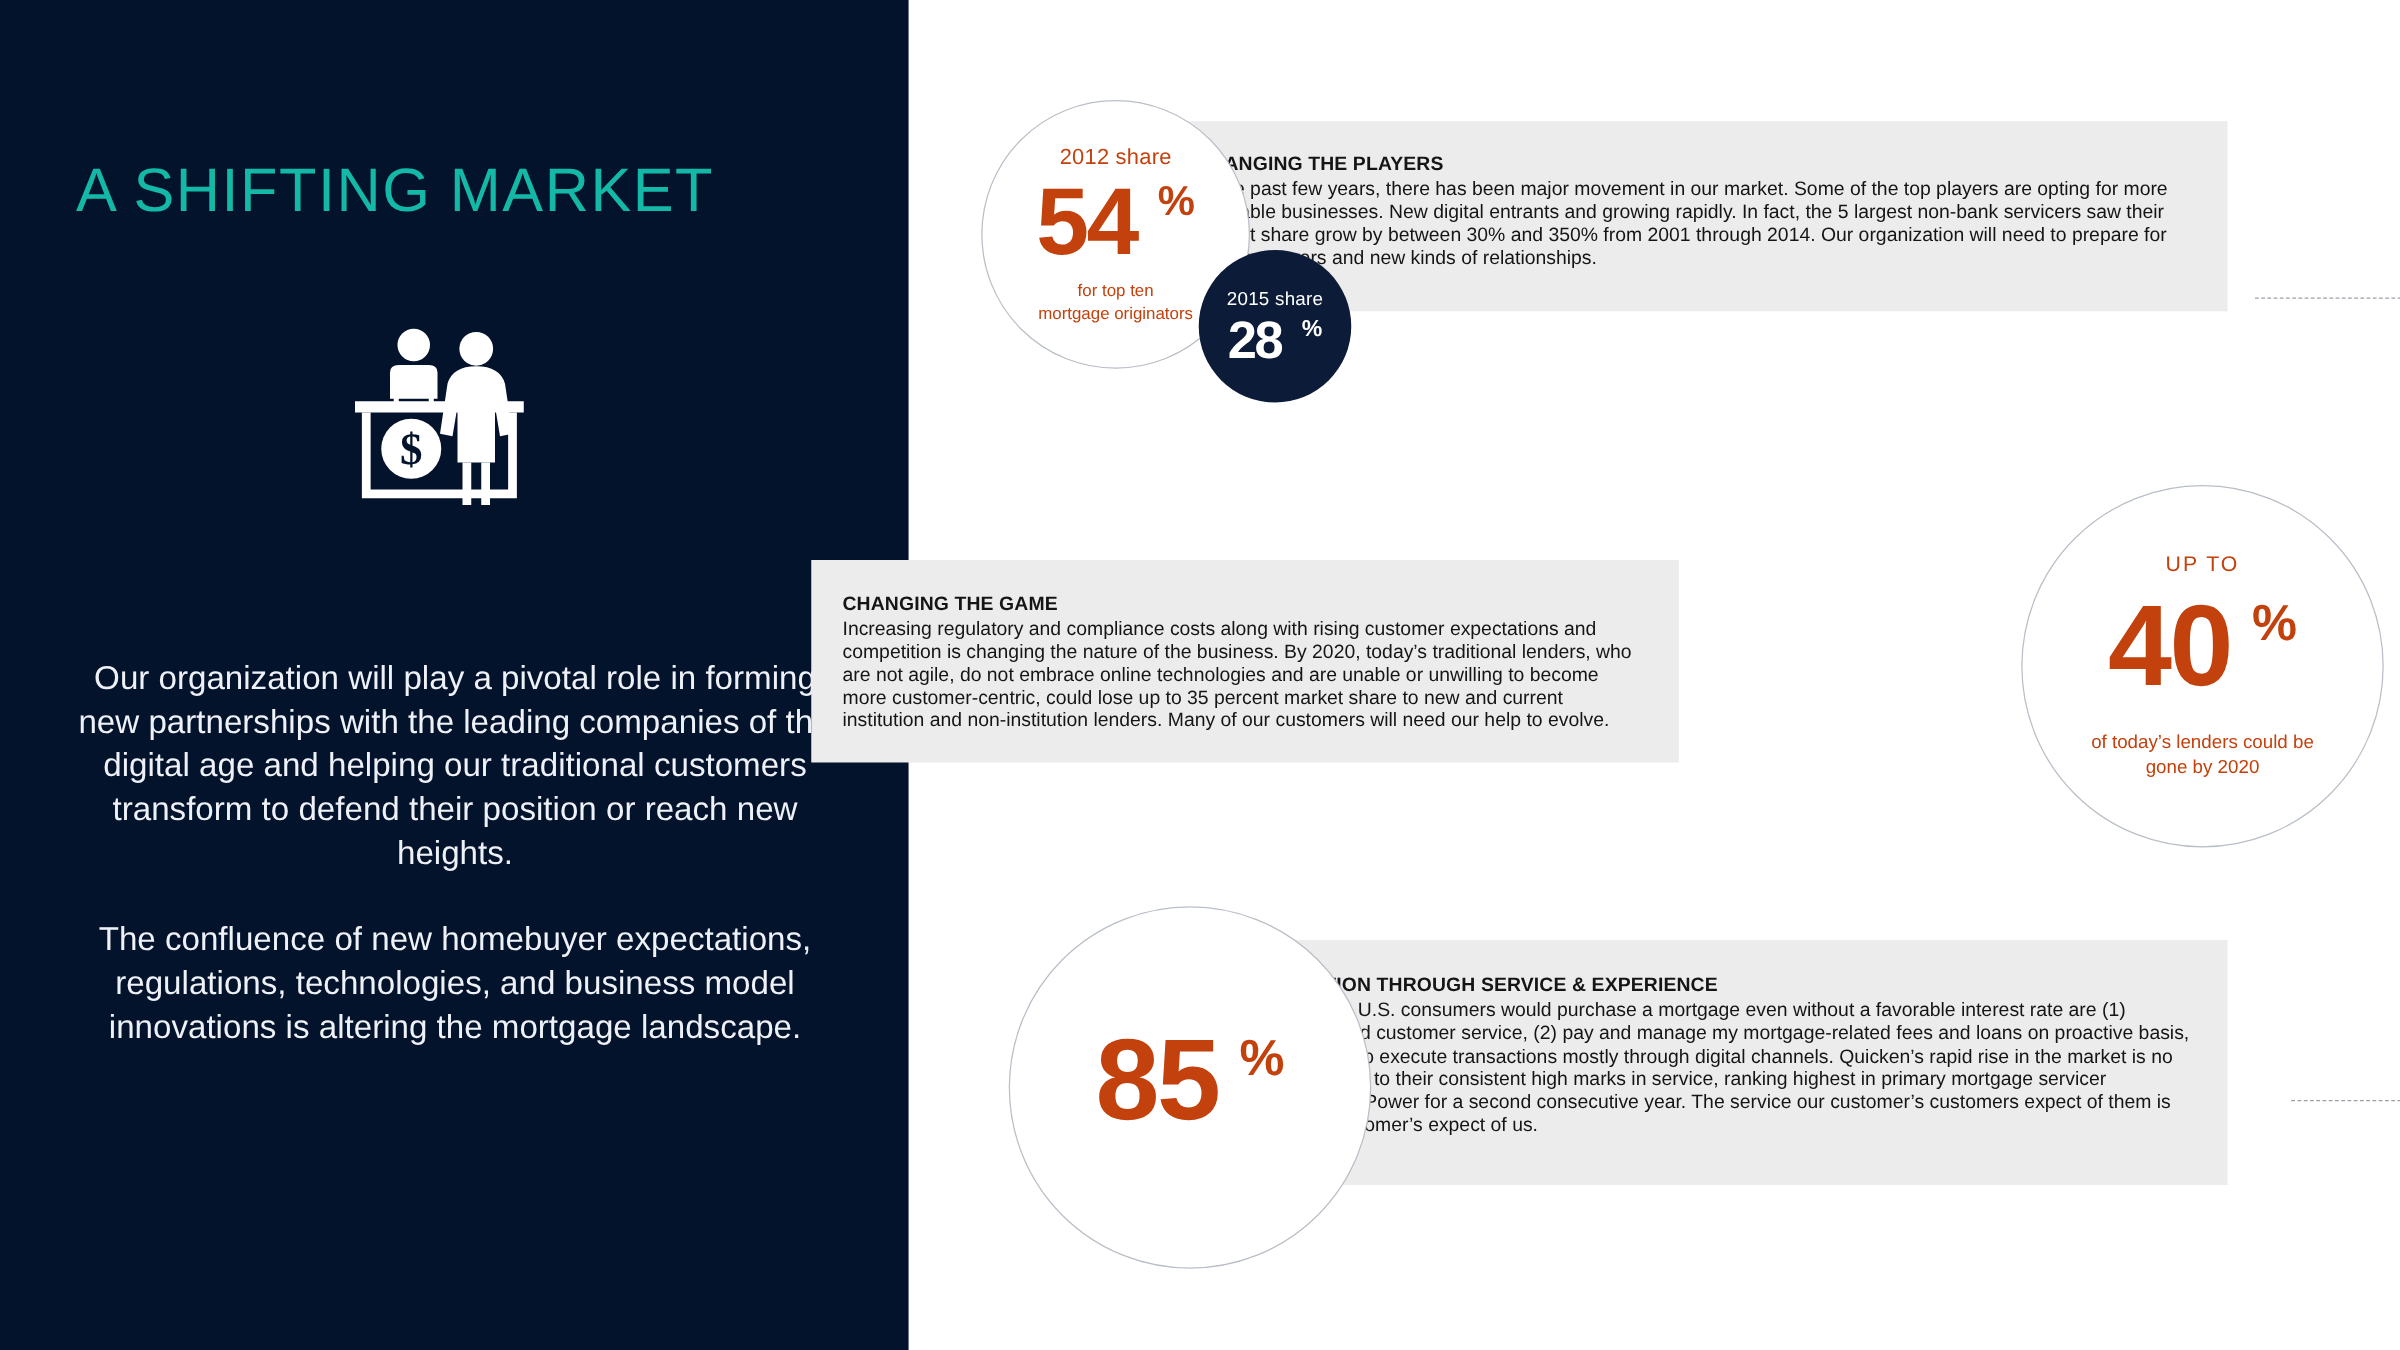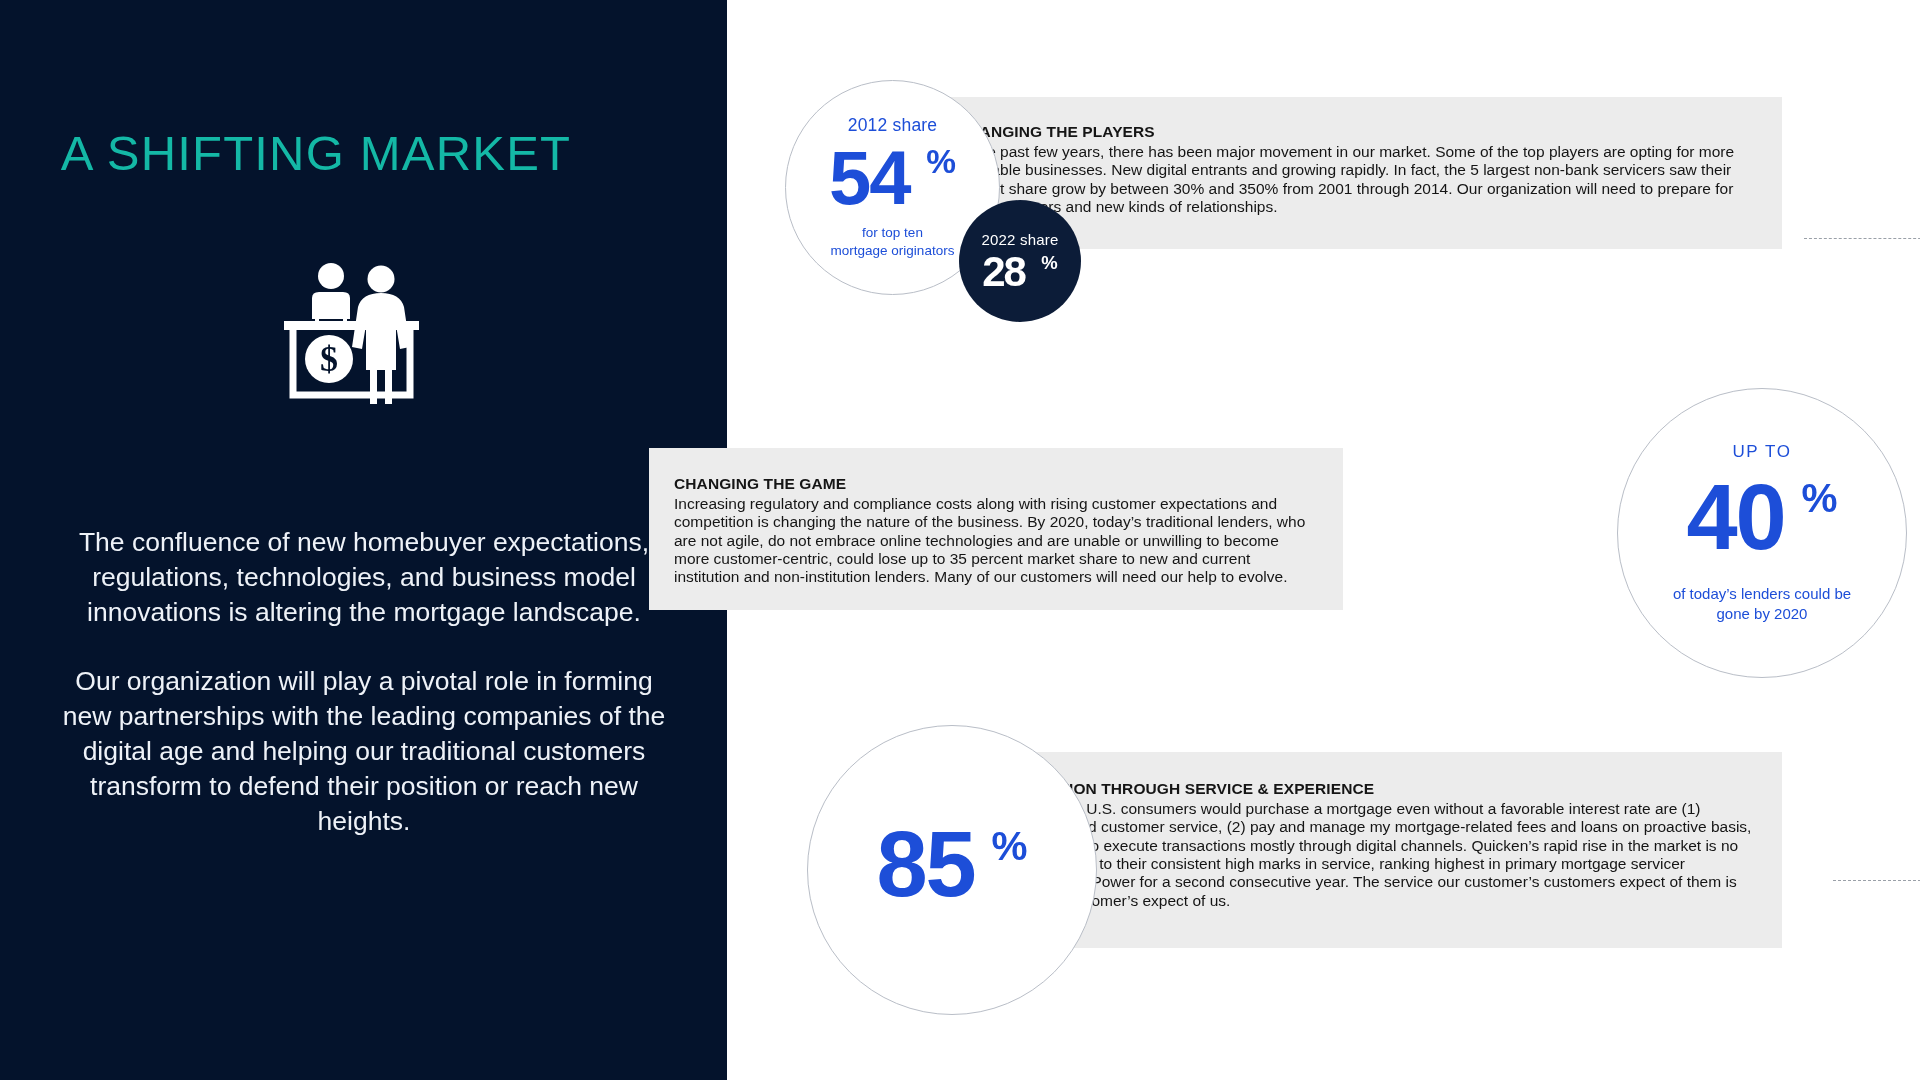--- a/index.html
+++ b/index.html
@@ -76,21 +76,21 @@
     box-sizing: border-box;
     display: flex;
     flex-direction: column;
     align-items: center;
     justify-content: center;
     text-align: center;
   }
   .circle-light {
     border: 1px solid #b9bec7;
     background: #ffffff;
-    color: #1d4ed8;
+    color: #c2410c;
   }
   .circle-dark {
     background: #0c1c38;
     color: #ffffff;
     border: none;
   }
   .circle .cap {
     font-size: 17.5px;
     font-weight: 400;
     letter-spacing: .2px;
@@ -192,22 +192,22 @@
       <text x="55" y="116" font-family="'Liberation Serif', serif" font-size="36" font-weight="700" fill="#04132c" text-anchor="middle">$</text>
 
       <circle cx="107" cy="24" r="13.5" fill="#ffffff"></circle>
       <path d="M107 38 Q88 38 84 52 L78 92 L88 94 L92 70 L92 115 L122 115 L122 70 L126 94 L136 92 L130 52 Q126 38 107 38 Z" fill="#ffffff"></path>
       <rect x="96" y="115" width="7" height="34" fill="#ffffff"></rect>
       <rect x="111" y="115" width="7" height="34" fill="#ffffff"></rect>
     </svg>
   </div>
 
   <div class="left-body">
+    <p>Our organization will play a pivotal role in forming new partnerships with the leading companies of the digital age and helping our traditional customers transform to defend their position or reach new heights.</p>
     <p>The confluence of new homebuyer expectations, regulations, technologies, and business model innovations is altering the mortgage landscape.</p>
-    <p>Our organization will play a pivotal role in forming new partnerships with the leading companies of the digital age and helping our traditional customers transform to defend their position or reach new heights.</p>
   </div>
 </div>
 
 <div class="right-panel">
 
   <div class="dash" id="dash-1"></div>
 
   <div class="dash" id="dash-3"></div>
 
   <div class="infobox" id="box-players">
@@ -228,21 +228,21 @@
   <div class="circle circle-light" id="circle-2012">
     <div class="cap">2012 share</div>
     <div class="big">
       <span>54</span>
       <span class="pct">%</span>
     </div>
     <div class="sub">for top ten<br>mortgage originators</div>
   </div>
 
   <div class="circle circle-dark" id="circle-2015">
-    <div class="cap">2022 share</div>
+    <div class="cap">2015 share</div>
     <div class="big">
       <span>28</span>
       <span class="pct">%</span>
     </div>
   </div>
 
   <div class="circle circle-light" id="circle-30">
     <div class="cap cap-upper">UP TO</div>
     <div class="big">
       <span>40</span>

